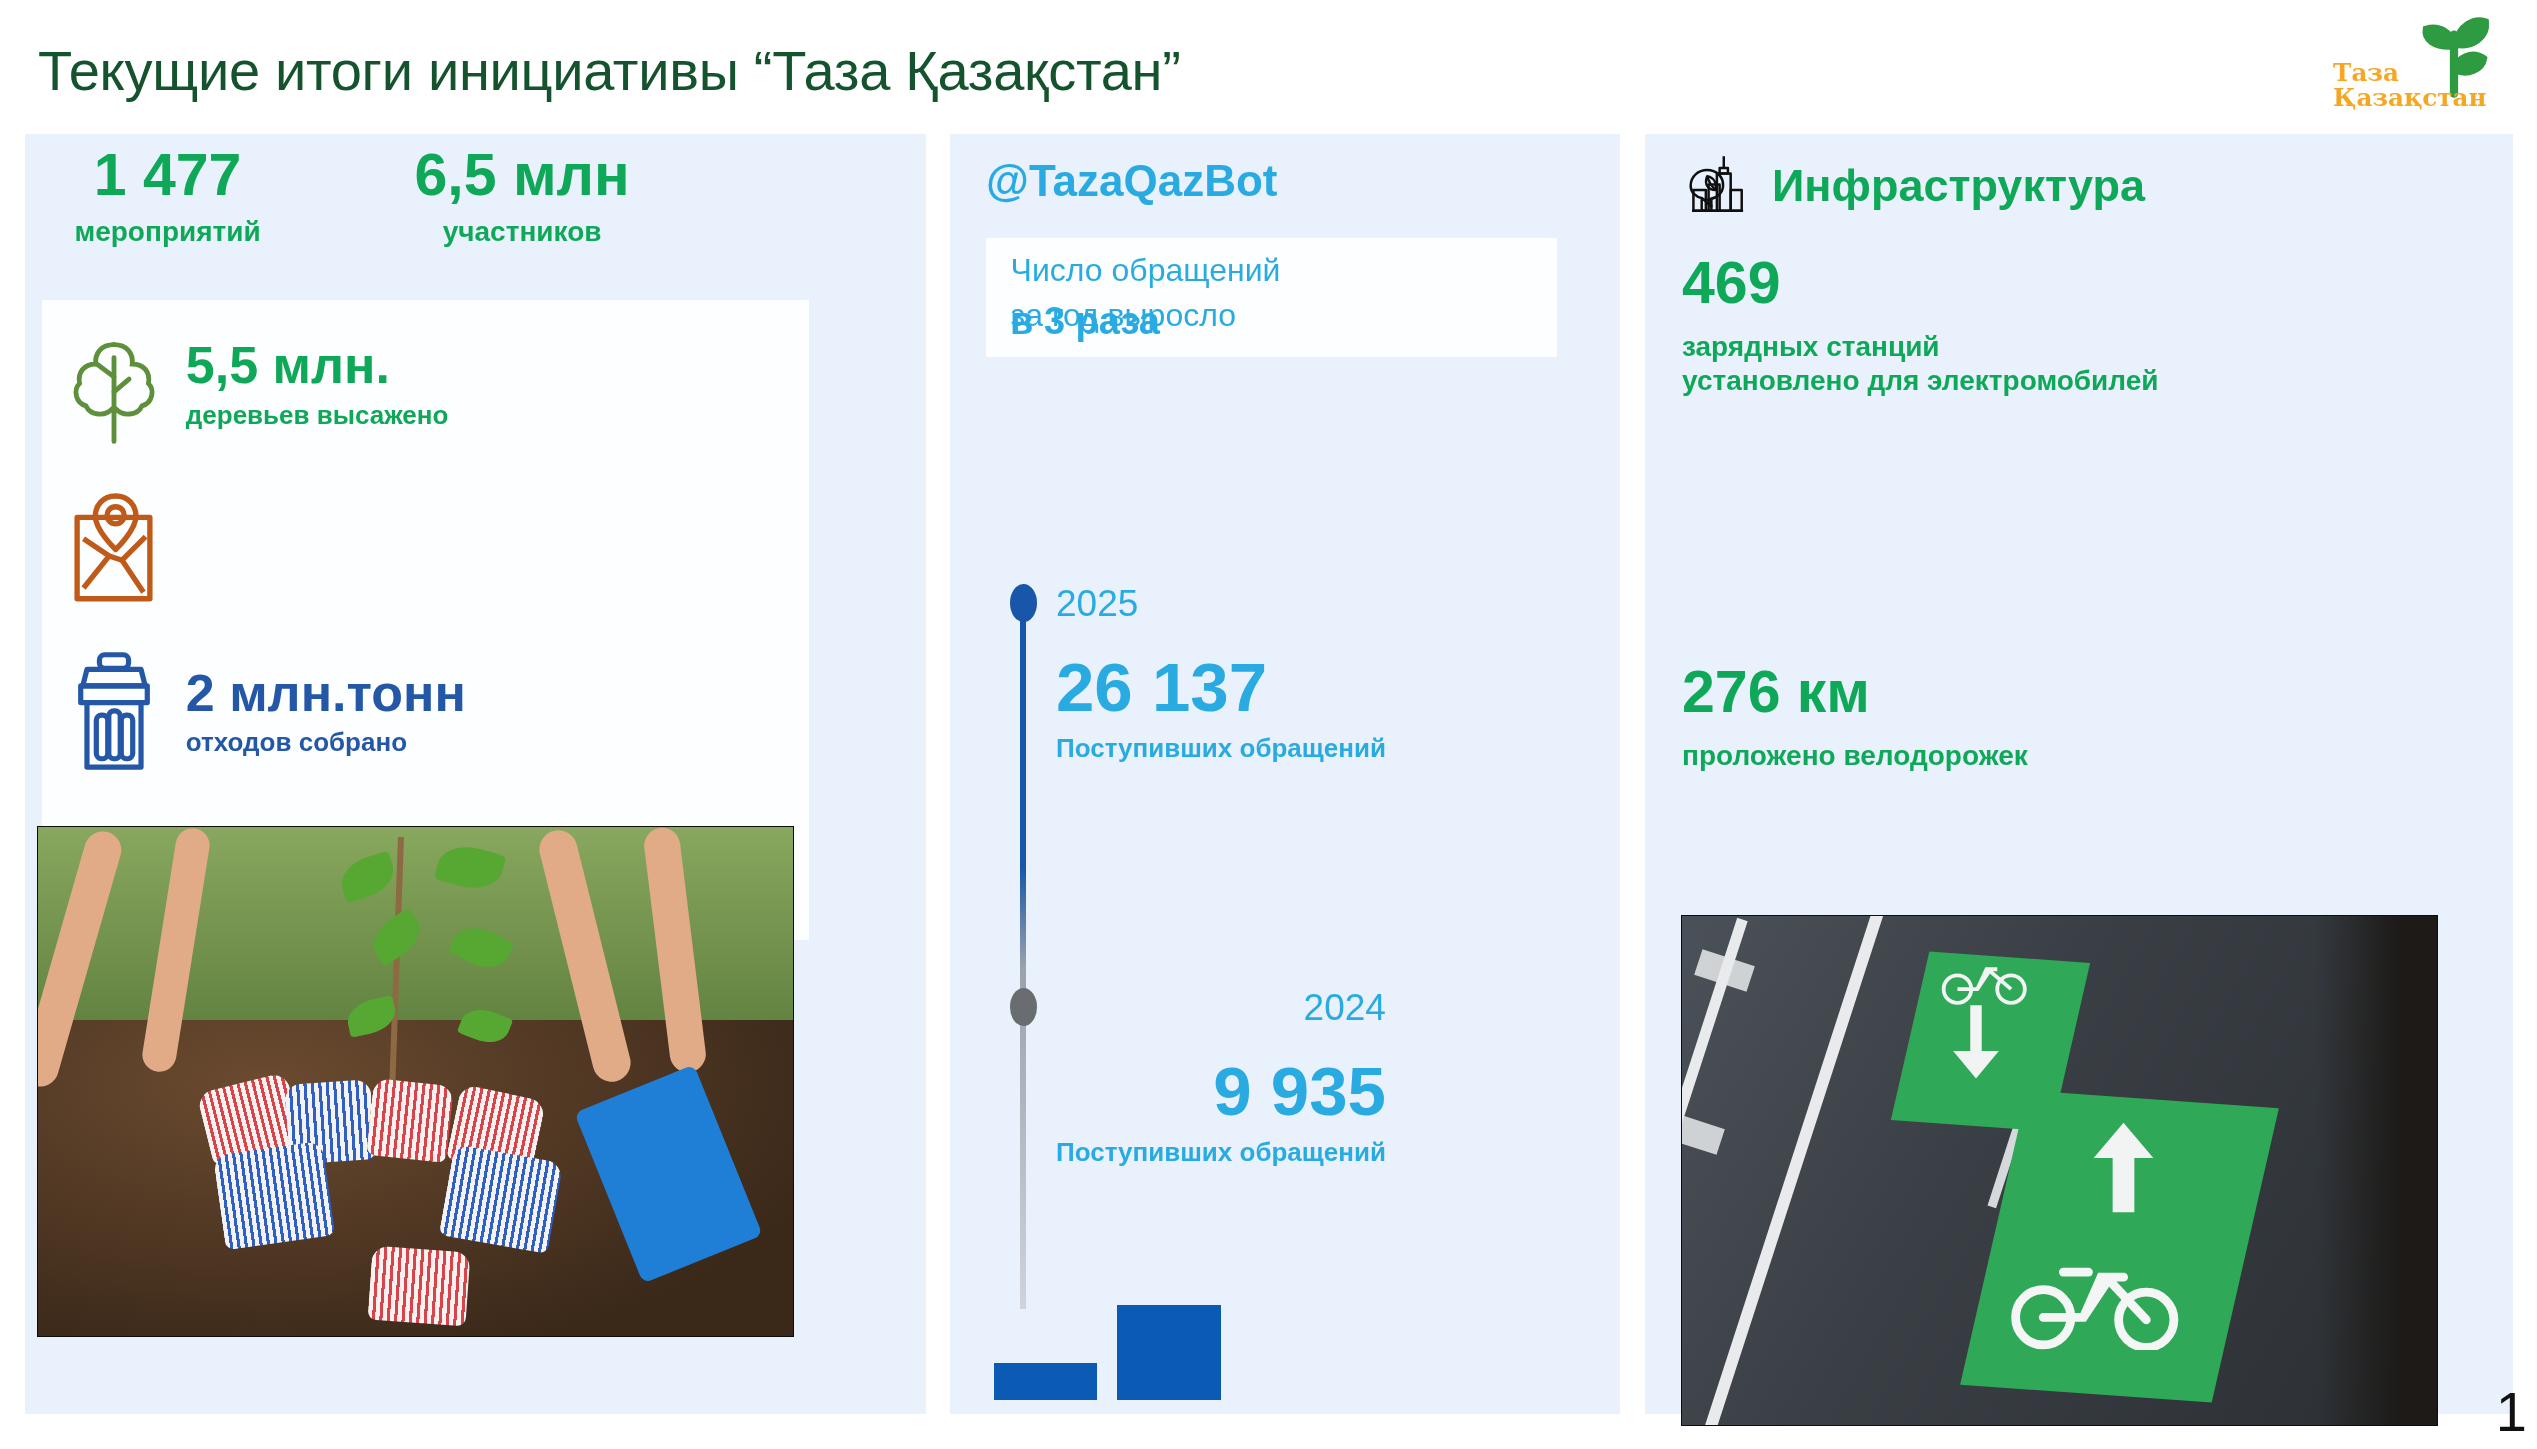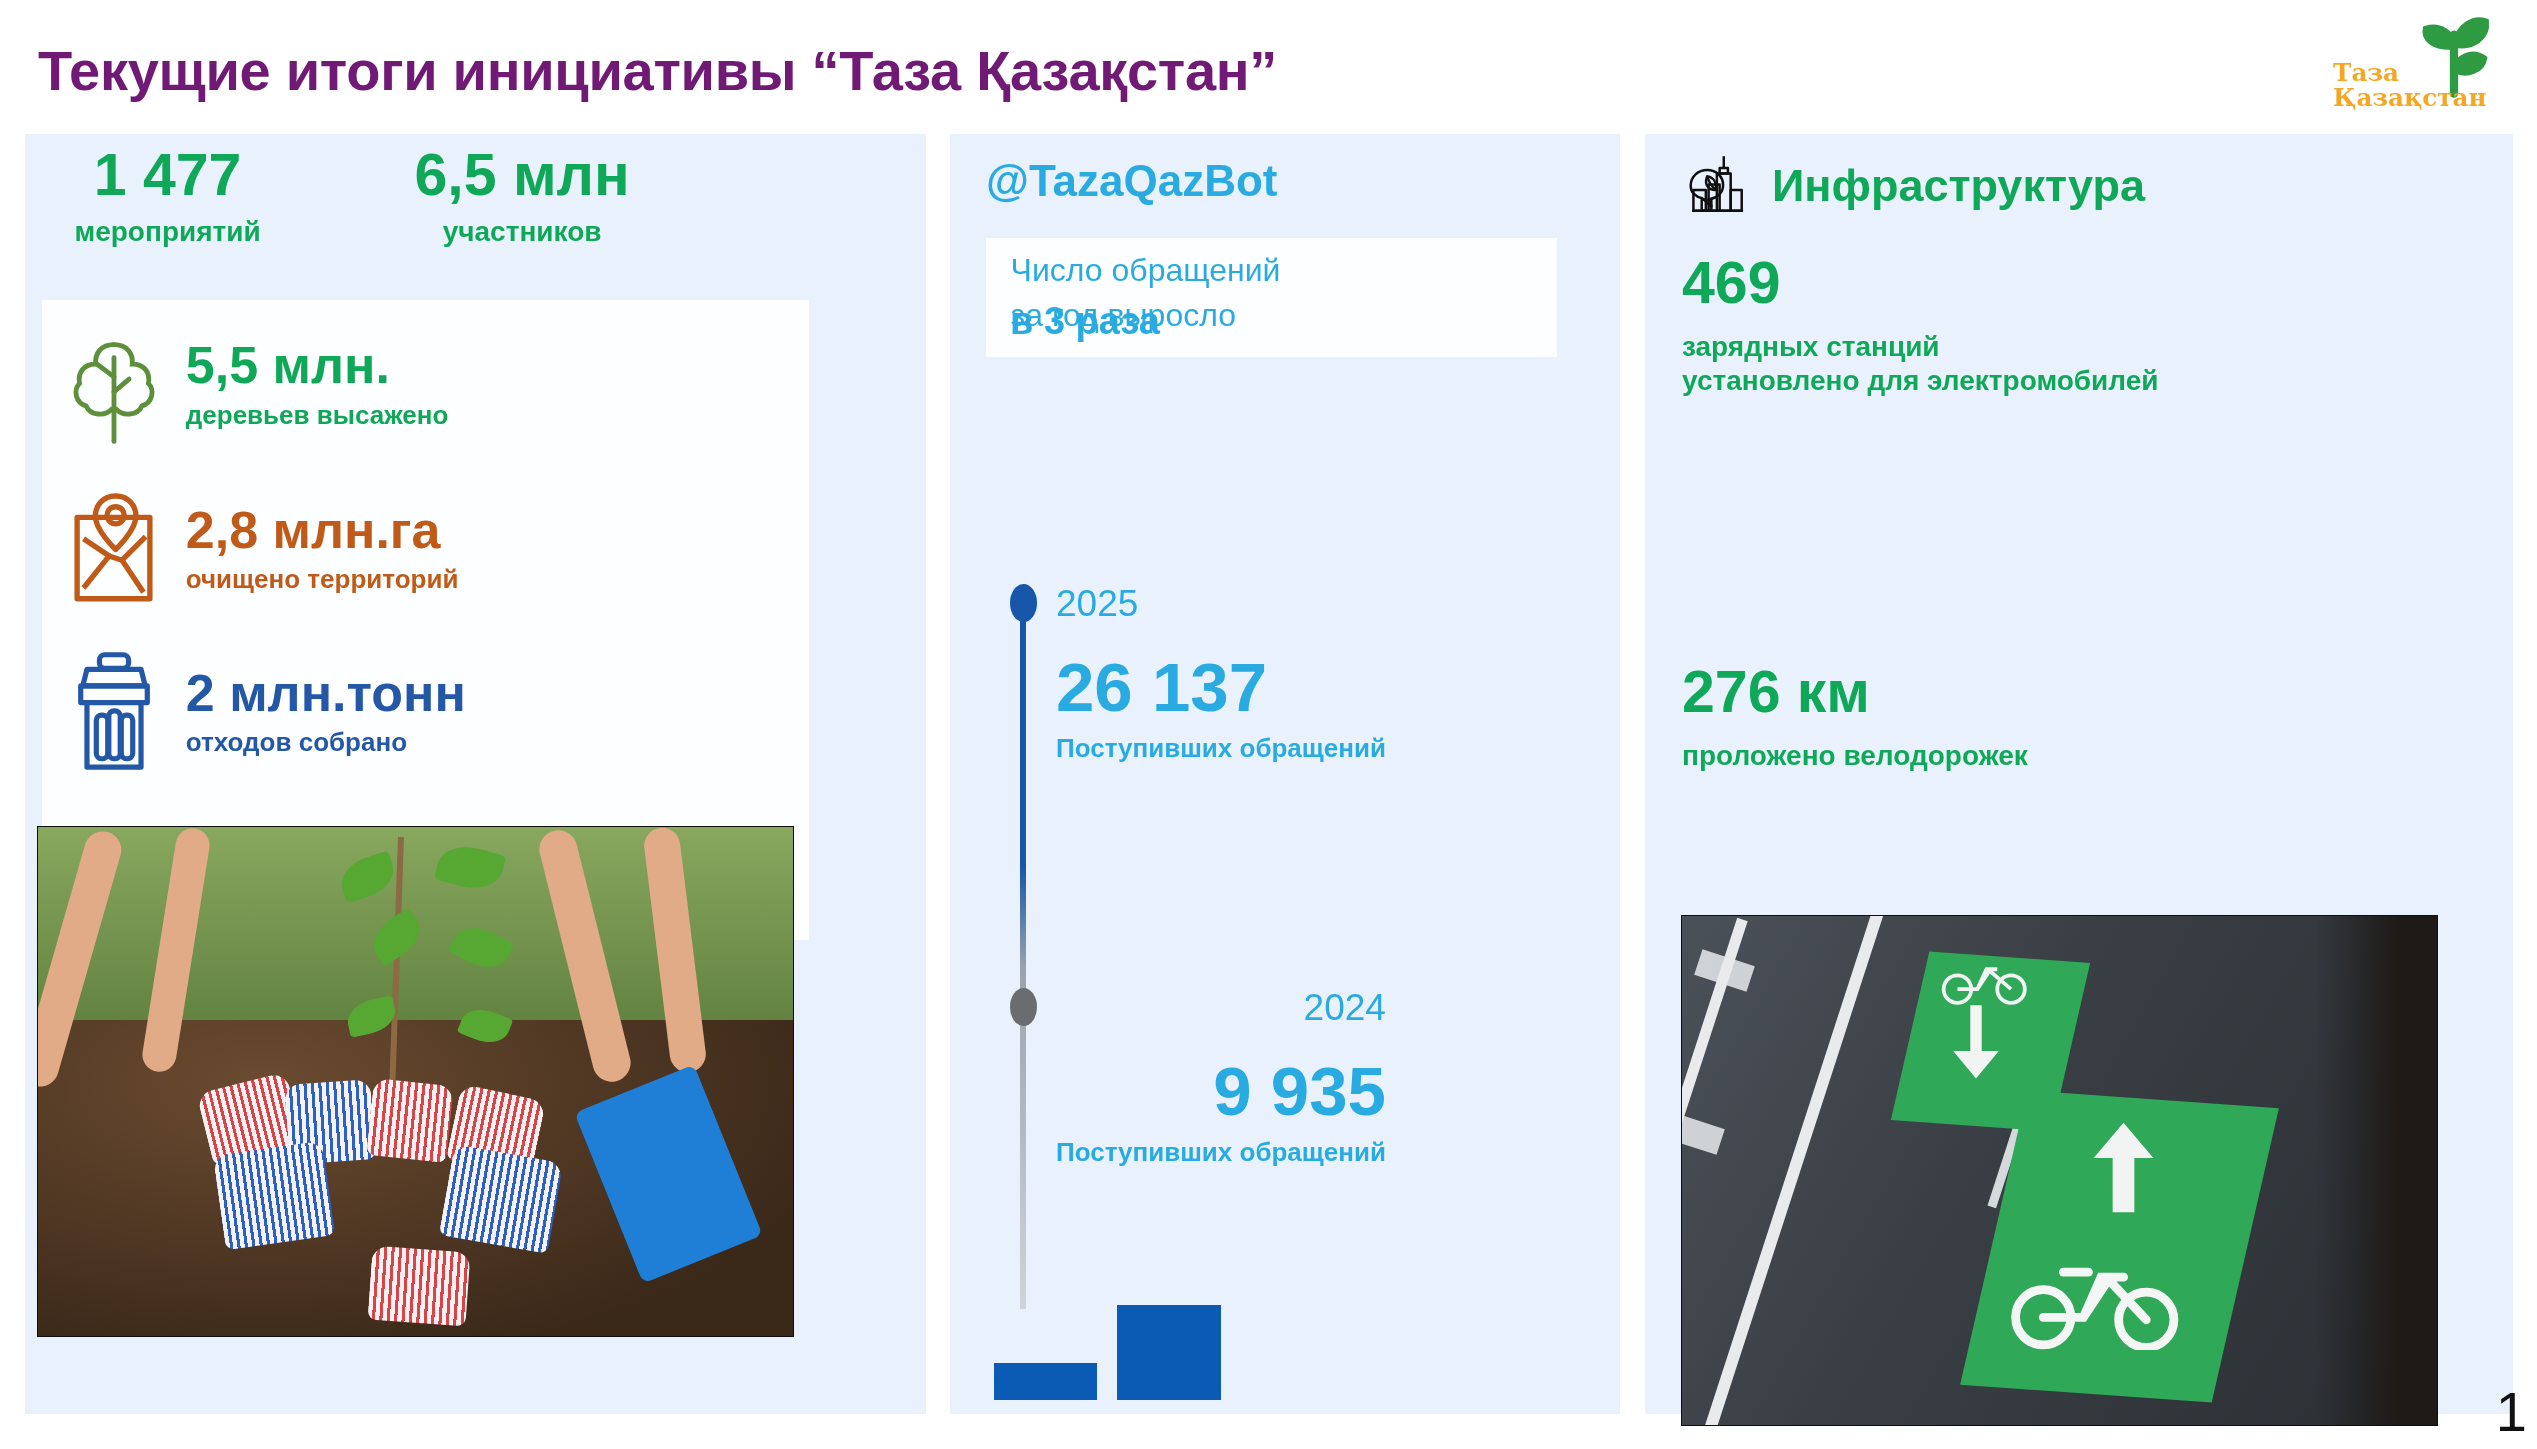--- a/index.html
+++ b/index.html
@@ -2,21 +2,21 @@
 <html style="font-size:9.8px"><head>
 <meta charset="utf-8">
 <style>
   html,body{margin:0;padding:0;background:#ffffff;}
   body{width:2538px;height:1450px;position:relative;overflow:hidden;
        font-family:"Liberation Sans","DejaVu Sans",sans-serif;}
 
   
   #page-title{
     position:absolute;left:38px;top:38px;
-    font-size:56px;font-weight:bold;color:#701a75;letter-spacing:-0.3px;
+    font-size:56px;font-weight:normal;color:#14532d;letter-spacing:-0.3px;
     white-space:nowrap;
   }
   #logo{
     position:absolute;right:24.6px;top:4.9px;width:184px;height:117px;
   }
   #logo .logo-mark{position:absolute;left:79px;top:3.7px;}
   #logo .logo-text{
     position:absolute;left:3.7px;top:55px;width:153px;
     color:#F5A623;font-weight:bold;font-size:24.6px;line-height:1.02;
     font-family:"DejaVu Serif",serif;text-align:left;
@@ -190,24 +190,20 @@
           <g fill="none" stroke="#C05A19" stroke-width="5" stroke-linejoin="round">
             <path d="M16 26 L84 26 L84 102 L16 102 Z"></path>
             <path d="M52 6 C40 6 33 15 33 25 C33 38 52 56 52 56 C52 56 71 38 71 25
                      C71 15 64 6 52 6 Z"></path>
             <circle cx="52" cy="24" r="8"></circle>
             <path d="M22 46 L46 62 L22 92"></path>
             <path d="M80 44 L58 66 L78 96"></path>
             <path d="M46 62 L58 66"></path>
           </g>
         </svg>
-      </span>
-      <span class="txt">
-        <div class="v orange-t">2,8 млн.га</div>
-        <div class="c orange-t">очищено территорий</div>
       </span>
     </div>
 
     <div class="card-row" id="row-waste">
       <span class="ico">
         <svg width="104" height="126" viewBox="0 0 100 120">
           <g fill="none" stroke="#2458A6" stroke-width="5" stroke-linejoin="round">
             <rect x="36" y="4" width="28" height="13" rx="5"></rect>
             <path d="M24 18 L76 18 L80 34 L20 34 Z"></path>
             <rect x="18" y="34" width="64" height="16"></rect>

